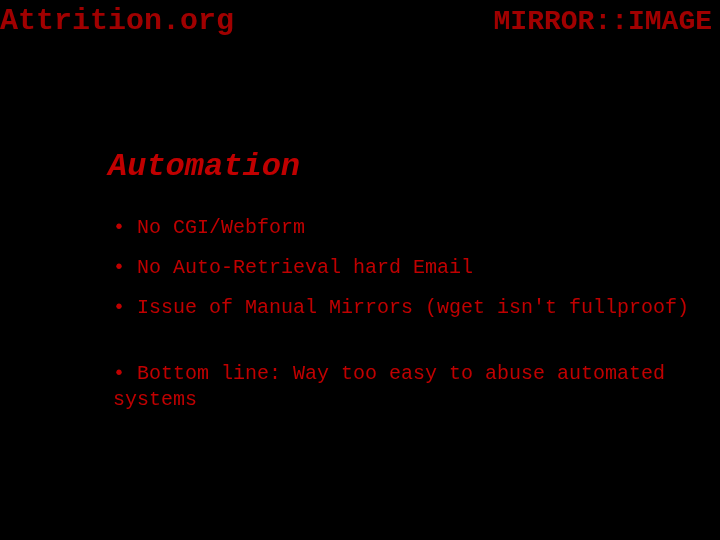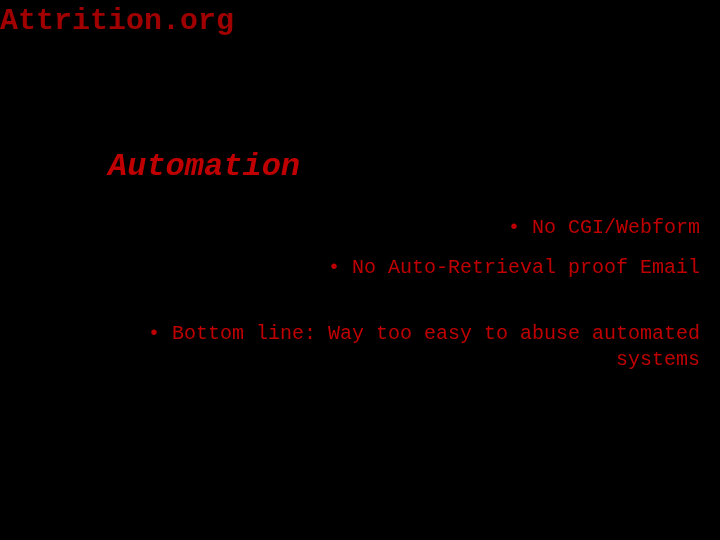--- a/index.html
+++ b/index.html
@@ -49,47 +49,49 @@
     top: 215px;
     left: 113px;
     right: 20px;
   }
   .bullet {
     color: #c00000;
     font-size: 20px;
     line-height: 1.3;
     margin-bottom: 14px;
     font-family: "Courier New", Courier, monospace;
-    text-align: right;
   }
   .bullet .dot {
     display: inline;
   }
   .bullet .text {
     display: inline;
   }
   .gap-extra {
     margin-top: 40px;
-    margin-left: 28px;
   }
 </style>
 </head>
 <body>
 
 <div class="slide">
 
   <div class="header-left">Attrition.org</div>
+  <div class="header-right">MIRROR::IMAGE</div>
 
   <div class="title">Automation</div>
 
   <div class="bullets">
     <div class="bullet">
       <span class="dot">• </span><span class="text">No CGI/Webform</span>
     </div>
     <div class="bullet">
-      <span class="dot">• </span><span class="text">No Auto-Retrieval proof Email</span>
+      <span class="dot">• </span><span class="text">No Auto-Retrieval hard Email</span>
+    </div>
+    <div class="bullet">
+      <span class="dot">• </span><span class="text">Issue of Manual Mirrors (wget isn't fullproof)</span>
     </div>
     <div class="bullet gap-extra">
       <span class="dot">• </span><span class="text">Bottom line: Way too easy to abuse automated systems</span>
     </div>
   </div>
 
 </div>
 
 </body></html>

